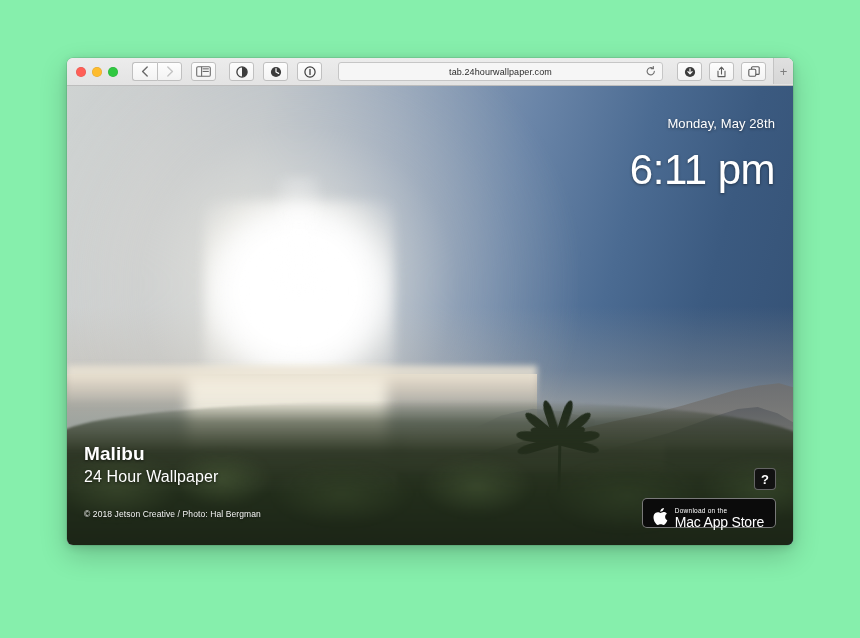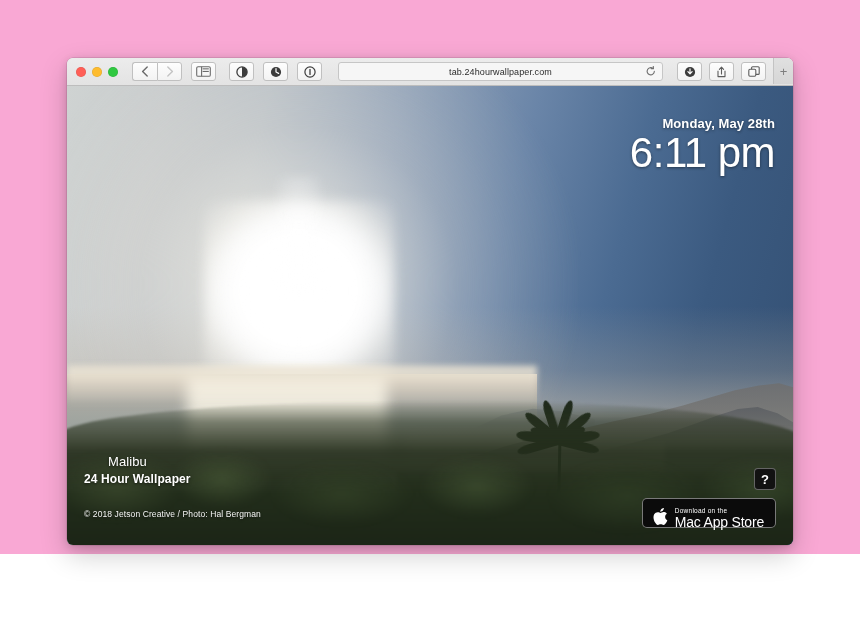--- a/index.html
+++ b/index.html
@@ -8,22 +8,22 @@
     width: 860px;
     height: 638px;
     overflow: hidden;
     background: #ffffff;
     font-family: "Liberation Sans", sans-serif;
   }
 
   #stage {
     position: relative;
     width: 860px;
-    height: 554px;
-    background: #f9a8d4;
+    height: 638px;
+    background: #86efac;
   }
 
   
   .browser-window {
     position: absolute;
     left: 67px;
     top: 58px;
     width: 726px;
     height: 487px;
     border-radius: 6px;
@@ -365,40 +365,40 @@
   
   .clock-block {
     position: absolute;
     right: 18px; top: 30px;
     text-align: right;
     color: #ffffff;
     text-shadow: 0 1px 3px rgba(0,0,0,0.45);
   }
   .clock-date {
     font-size: 13px;
-    font-weight: 700;
+    font-weight: 400;
     letter-spacing: .1px;
-    margin-bottom: 1px;
+    margin-bottom: 18px;
   }
   .clock-time {
     font-size: 42px;
     font-weight: 400;
     line-height: 1.02;
     letter-spacing: -0.5px;
   }
 
   
   .caption {
     position: absolute;
     left: 17px; bottom: 26px;
     color: #ffffff;
     text-shadow: 0 1px 3px rgba(0,0,0,0.6);
   }
-  .cap-title    { font-size: 13px; font-weight: 400; letter-spacing: .1px; margin-left: 24px; }
-  .cap-subtitle { font-size: 12px; font-weight: 700; margin-top: 3px; letter-spacing: .1px; }
+  .cap-title    { font-size: 19px; font-weight: 700; letter-spacing: .1px; }
+  .cap-subtitle { font-size: 16px; font-weight: 400; margin-top: 3px; letter-spacing: .1px; }
   .cap-credit   { font-size: 8.5px; font-weight: 400; margin-top: 23px; letter-spacing: .1px; opacity: .95; }
 
   
   .help-btn {
     position: absolute;
     right: 17px; bottom: 55px;
     width: 22px; height: 22px;
     background: #121212;
     border: 1px solid rgba(255,255,255,0.35);
     border-radius: 4px;

